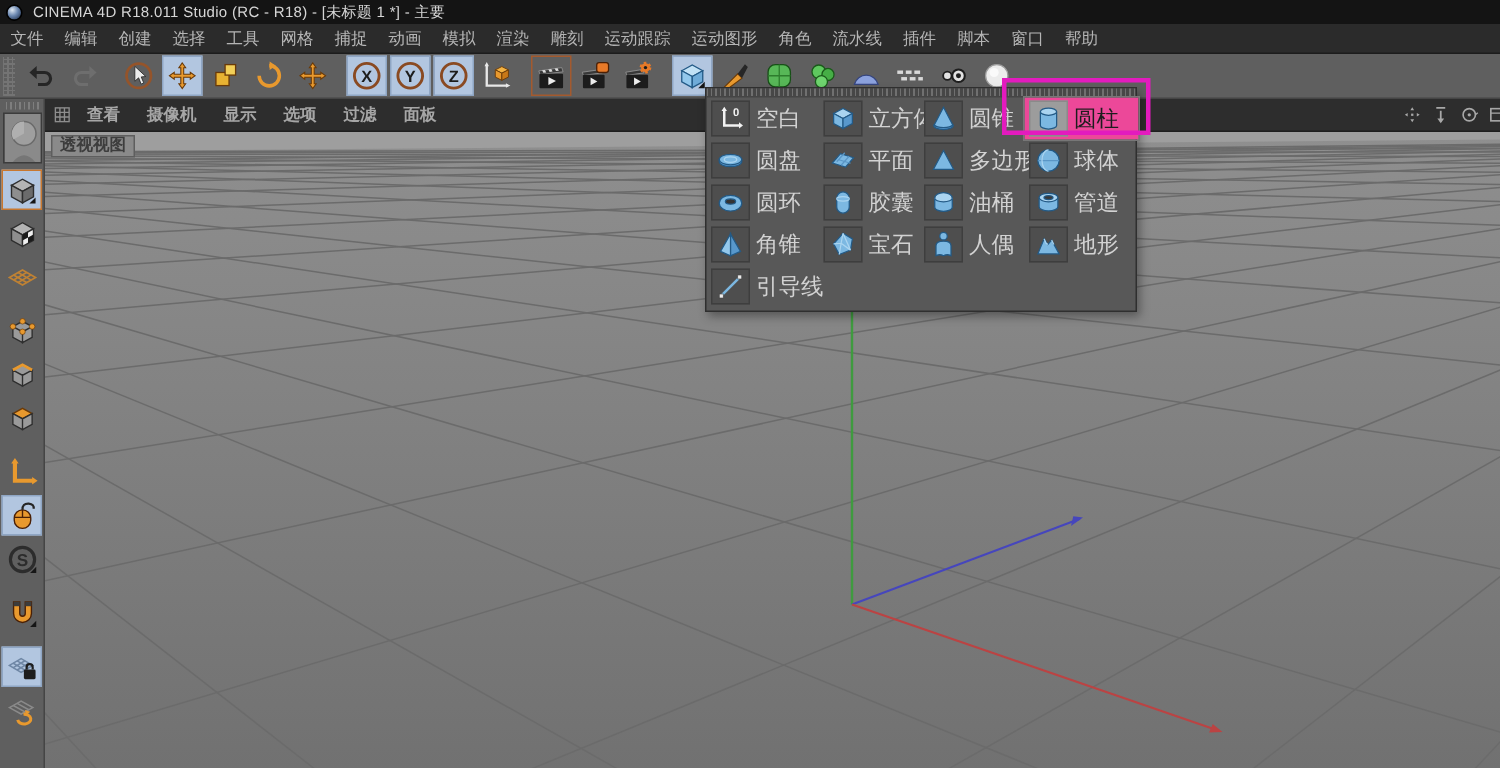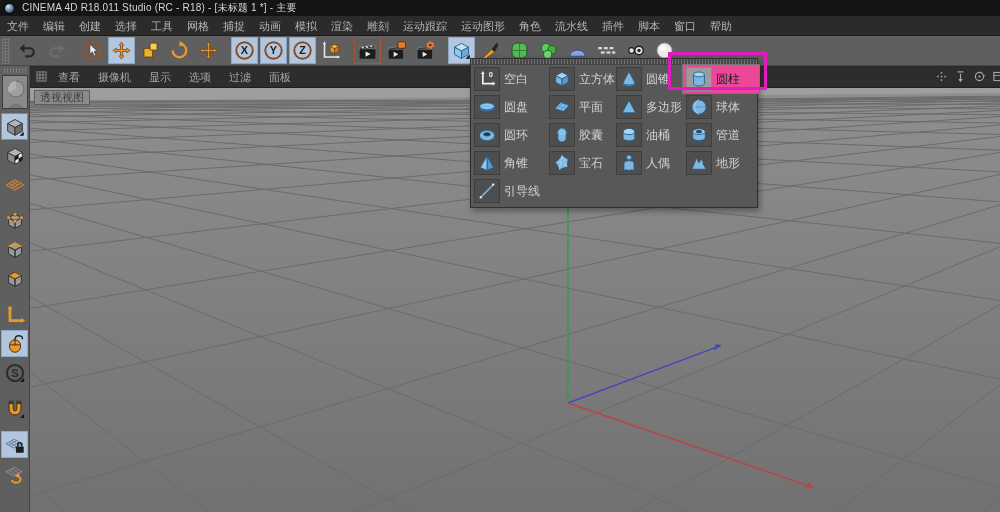--- a/index.html
+++ b/index.html
@@ -28,37 +28,37 @@
   
   .leftbar{position:absolute;left:0;top:66px;width:30px;height:446px;background:#5f5f5f;border-right:1px solid #454545;display:flex;flex-direction:column;align-items:center;padding-top:2px;}
   .lb-handle{width:22px;height:5px;margin-bottom:2px;background-image:repeating-linear-gradient(90deg,#7e7e7e 0 1px,transparent 1px 3px);}
   .layout-thumb{width:26px;height:34px;border:1px solid #3c3c3c;margin-bottom:3px;overflow:hidden;}
   .lb-btn{width:27px;height:27px;display:flex;align-items:center;justify-content:center;margin:1px 0;border:1px solid transparent;}
   .lb-btn.active{background:#b2c6e0;border-color:#8fa6c4;}
   .lb-btn.first-active{border-color:#c87830;}
   .lb-sep{height:7px;}
 
   
-  .viewport{position:absolute;left:30px;top:66px;width:856px;height:446px;background:#7c7c7c;}
+  .viewport{position:absolute;left:30px;top:66px;width:856px;height:446px;background:#7c7c7c;font-weight:bold;}
   .vp-menubar{position:absolute;left:0;top:0;width:970px;height:22px;background:#2d2d2d;display:flex;align-items:center;border-bottom:1px solid #1e1e1e;padding-left:4px;overflow:hidden;}
   .vp-menu-item{font-size:11px;color:#a6a6a6;padding:0 9px;line-height:22px;}
   .vp-nav{margin-left:auto;display:flex;align-items:center;padding-right:0;}
   .vp-nav-btn{width:15px;height:15px;margin:0 2px;display:flex;align-items:center;justify-content:center;}
   .vp-nav-btn:last-child{margin-right:-6px;}
   .vp-canvas{position:absolute;left:0;top:22px;width:970px;height:424px;background:linear-gradient(#8f8f8f,#717171);overflow:hidden;}
   .vp-canvas svg{position:absolute;left:0;top:0;}
   .vp-label{position:absolute;left:4px;top:2px;font-size:11px;color:#3d3d3d;background:#8a8a8a;border:1px solid #5e5e5e;padding:1px 5px;line-height:11px;}
 
   
   .prim-panel{position:absolute;left:470px;top:58px;width:288px;background:#585858;border:1px solid #2f2f2f;box-shadow:2px 3px 6px rgba(0,0,0,.35);z-index:10;}
   .prim-grip{height:6px;background:repeating-linear-gradient(90deg,#707070 0 1px,#474747 1px 3px);border-bottom:1px solid #454545;}
   .prim-grid{display:grid;grid-template-columns:75px 67px 70px 76px;grid-auto-rows:28px;padding-bottom:2px;}
   .prim-item{display:flex;align-items:center;cursor:default;}
   .prim-ico{width:26px;height:24px;margin:2px 4px 2px 3px;background:#4e4e4e;border:1px solid #3e3e3e;display:flex;align-items:center;justify-content:center;flex:0 0 auto;}
-  .prim-label{font-size:12px;color:#d2d2d2;white-space:nowrap;}
+  .prim-label{font-size:15px;color:#d2d2d2;white-space:nowrap;}
   .prim-item.sel{background:#ec4899;outline:1px solid #777;}
   .prim-item.sel .prim-ico{background:#9c9c9c;border-color:#8a8a8a;}
   .prim-item.sel .prim-label{color:#1d1d1d;}
 
   
   .hl-box{position:absolute;left:668px;top:52px;width:99px;height:38px;border:3px solid #e31bbe;z-index:30;pointer-events:none;}
 
   .ico{display:flex;align-items:center;justify-content:center;}
 </style>
 </head>

